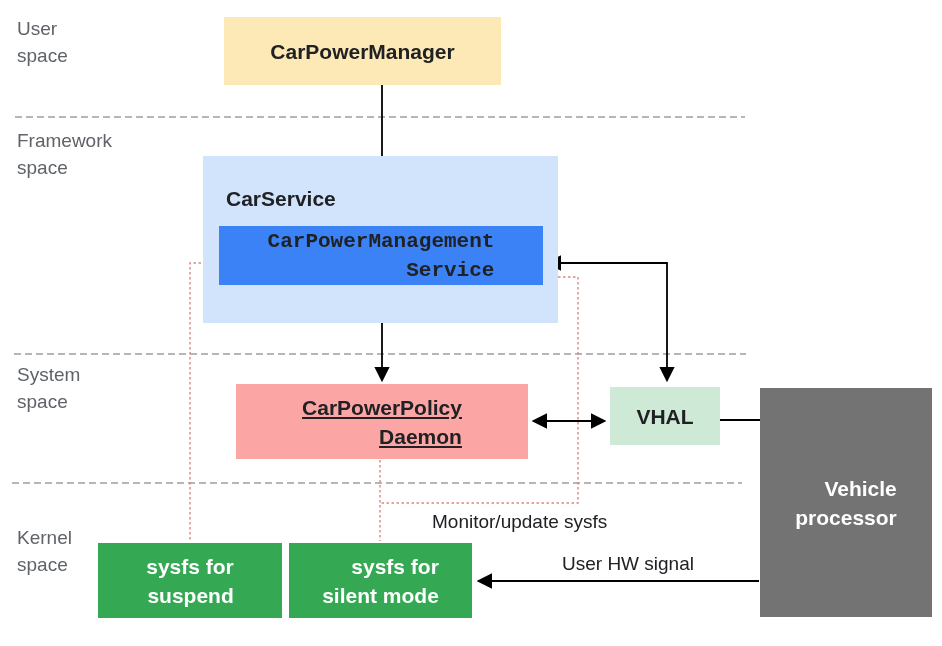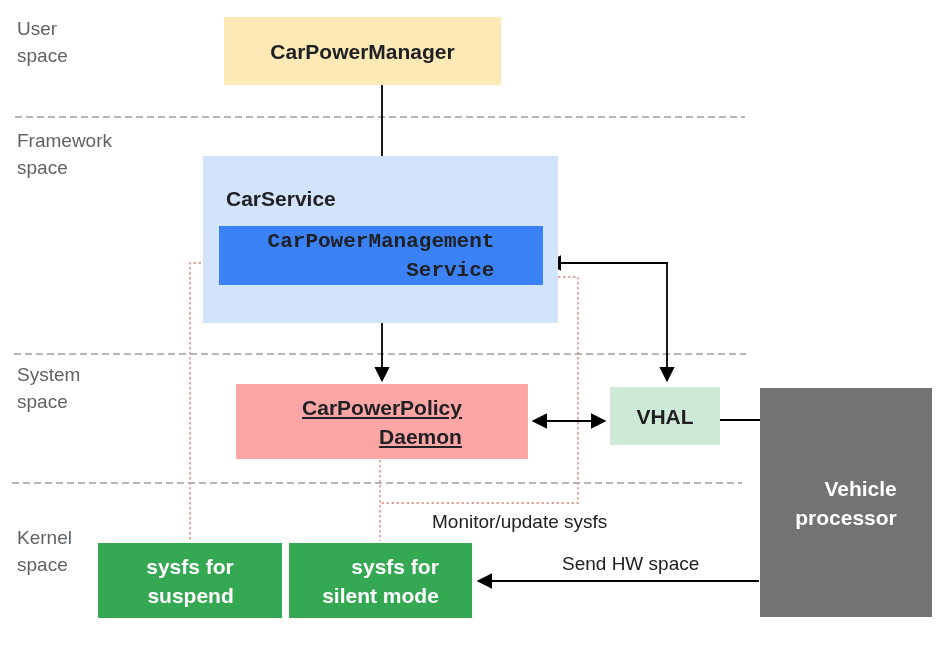--- a/index.html
+++ b/index.html
@@ -122,15 +122,15 @@
     <span>sysfs for
 suspend</span>
   </div>
 
   <div class="node white-text" style="left:289px; top:543px; width:183px; height:75px; background:#34a853;">
     <span>sysfs for
 silent mode</span>
   </div>
 
   <div class="annot" style="left:389px; top:511px;margin-left:43px;">Monitor/update sysfs</div>
-  <div class="annot" style="left:562px; top:553px;">Send HW space</div>
+  <div class="annot" style="left:562px; top:553px;">User HW signal</div>
 
 </div>
 
 </body></html>

